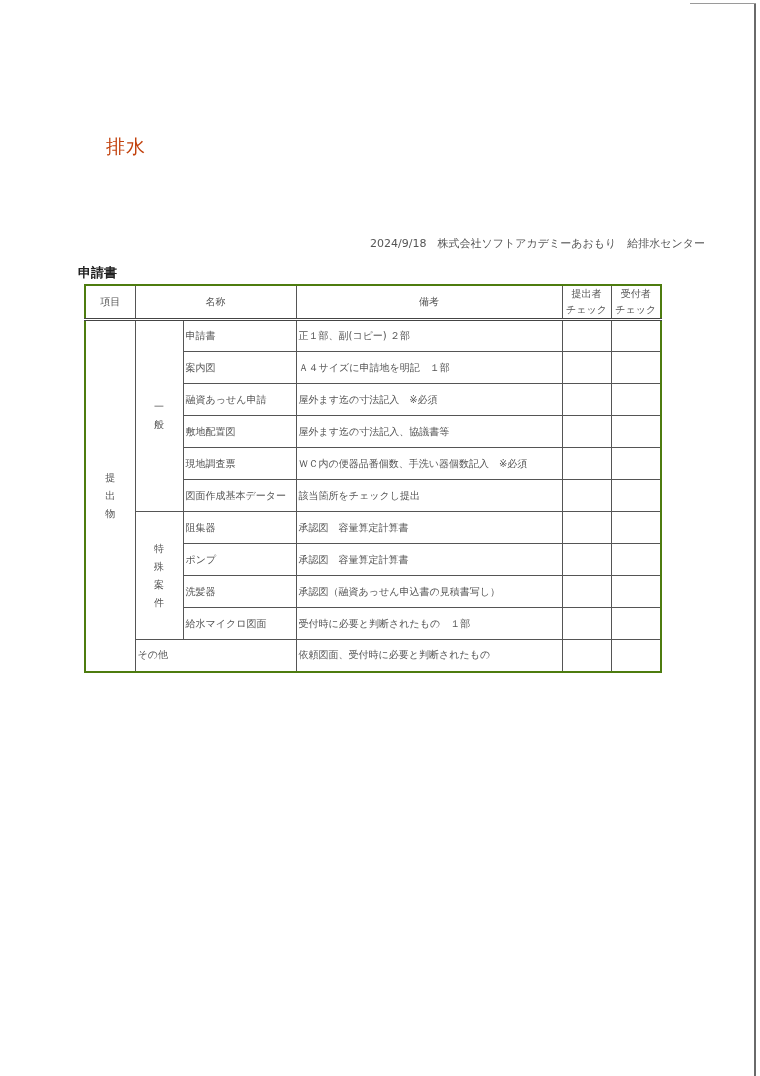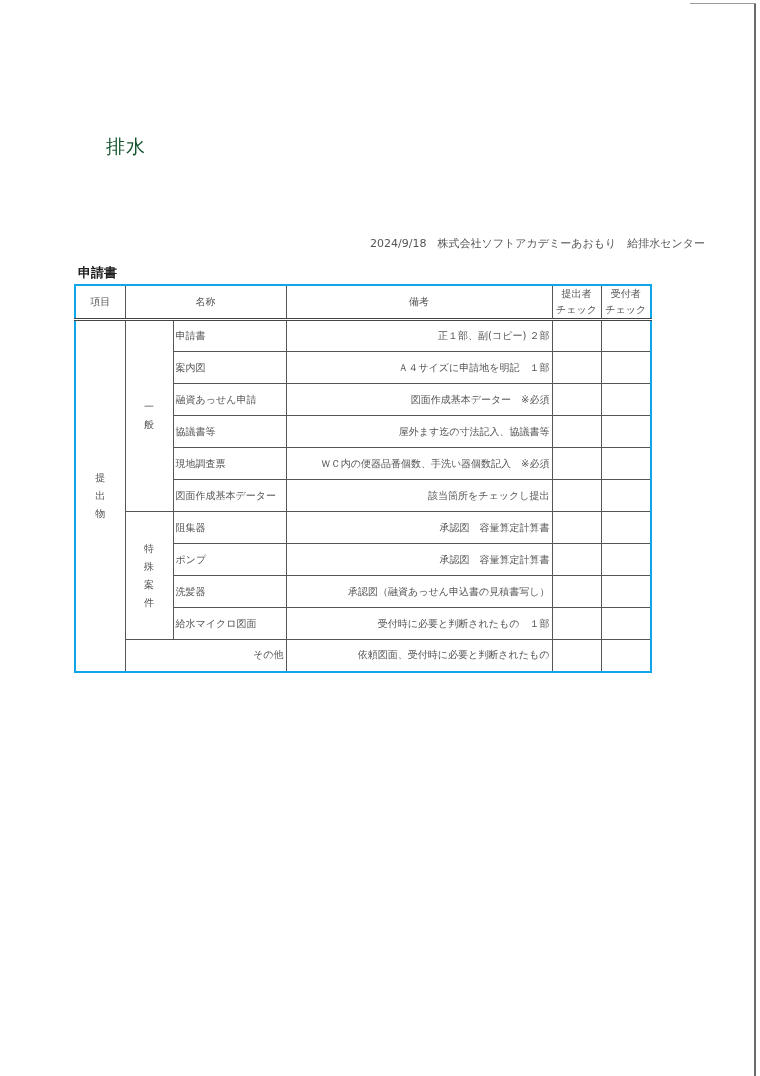--- a/index.html
+++ b/index.html
@@ -2,37 +2,37 @@
 <html><head>
 <meta charset="utf-8">
 <style>
   html, body { margin: 0; padding: 0; }
   body {
     width: 760px; height: 1076px; background: #ffffff; position: relative; overflow: hidden;
     font-family: "DejaVu Sans", "Liberation Sans", sans-serif; color: #444;
   }
   .page-edge-right { position: absolute; left: 754px; top: 4px; width: 2px; height: 1072px; background: #6a6a6a; }
   .page-edge-top { position: absolute; left: 690px; top: 3px; width: 66px; height: 1px; background: #9a9a9a; }
-  .title { position: absolute; left: 106px; top: 134px; font-size: 19px; color: #14532d; letter-spacing: 1px; }
+  .title { position: absolute; left: 106px; top: 134px; font-size: 19px; color: #c2410c; letter-spacing: 1px; }
   .meta { position: absolute; left: 370px; top: 236px; font-size: 11px; color: #555; white-space: nowrap; }
   .section { position: absolute; left: 78px; top: 264px; font-size: 13px; font-weight: bold; color: #222; }
   table.form {
-    position: absolute; left: 74px; top: 284px; width: 576px; border-collapse: collapse;
-    border: 2px solid #0ea5e9; table-layout: fixed;
+    position: absolute; left: 84px; top: 284px; width: 576px; border-collapse: collapse;
+    border: 2px solid #4d7c0f; table-layout: fixed;
   }
   table.form td, table.form th {
     border: 1px solid #555; font-size: 10px; font-weight: normal; color: #555; padding: 0 2px;
     height: 32px; box-sizing: border-box;
   }
   table.form th { height: 33px; text-align: center; line-height: 16px; }
   table.form tr.head th { border-bottom: 3px double #444; }
   td.label { text-align: left; white-space: nowrap; overflow: hidden; }
-  td.note { text-align: right; white-space: nowrap; overflow: hidden; }
+  td.note { text-align: left; white-space: nowrap; overflow: hidden; }
   td.vert { text-align: center; vertical-align: middle; line-height: 18px; }
-  td.center { text-align: right; }
+  td.center { text-align: left; }
   td.check { }
 </style>
 </head>
 <body>
 
 <div class="page-edge-top"></div>
 <div class="page-edge-right"></div>
 
 <div class="title">排水</div>
 <div class="meta">2024/9/18　株式会社ソフトアカデミーあおもり　給排水センター</div>
@@ -75,26 +75,26 @@
         <td class="check"></td>
       </tr>
       <tr>
         <td class="label">案内図</td>
         <td class="note">Ａ４サイズに申請地を明記　１部</td>
         <td class="check"></td>
         <td class="check"></td>
       </tr>
       <tr>
         <td class="label">融資あっせん申請</td>
-        <td class="note">図面作成基本データー　※必須</td>
+        <td class="note">屋外ます迄の寸法記入　※必須</td>
         <td class="check"></td>
         <td class="check"></td>
       </tr>
       <tr>
-        <td class="label">協議書等</td>
+        <td class="label">敷地配置図</td>
         <td class="note">屋外ます迄の寸法記入、協議書等</td>
         <td class="check"></td>
         <td class="check"></td>
       </tr>
       <tr>
         <td class="label">現地調査票</td>
         <td class="note">ＷＣ内の便器品番個数、手洗い器個数記入　※必須</td>
         <td class="check"></td>
         <td class="check"></td>
       </tr>

